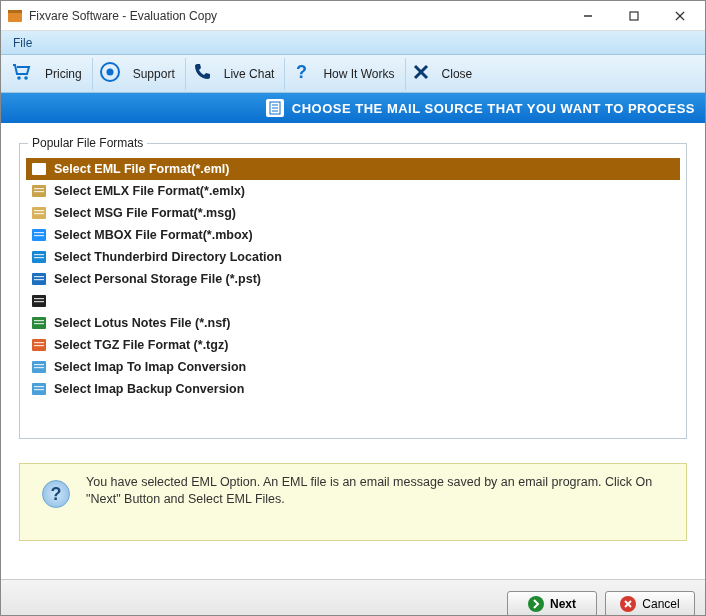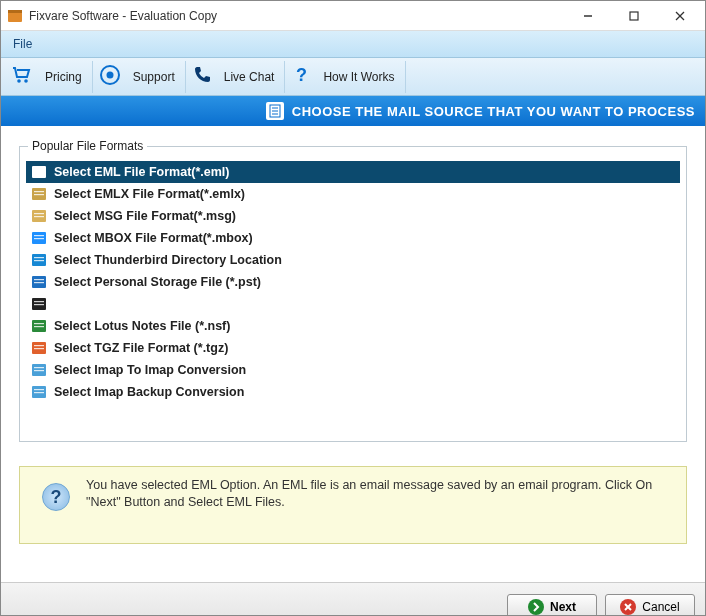--- a/index.html
+++ b/index.html
@@ -26,24 +26,24 @@
   }
   .titlebar .title { color: #333; }
   .titlebar .spacer { flex: 1; }
   .winbtn {
     width: 46px; height: 30px;
     display: flex; align-items: center; justify-content: center;
     color: #333;
   }
   .menubar {
     background: linear-gradient(#d9eefb, #bfe1f7);
-    height: 14px;
+    height: 24px;
     display: flex;
     align-items: center;
-    padding: 13px 6px;
+    padding: 0 6px;
     border-bottom: 1px solid #9ec6df;
     color: #1a4a7a;
     font-size: 12px;
   }
   .menubar .menu-item { padding: 2px 6px; }
   .toolbar {
     background: linear-gradient(#e9f4fc, #d0e7f7);
     height: 38px;
     display: flex;
     align-items: center;
@@ -102,21 +102,21 @@
     height: 22px; padding: 0 4px;
     font-weight: bold;
     font-size: 12.5px;
     color: #222;
   }
   .list-row .row-ico {
     width: 18px; height: 16px; margin-right: 6px;
     display: flex; align-items: center; justify-content: center;
   }
   .list-row.selected {
-    background: #0c4a6e;
+    background: #a16207;
     color: #fff;
   }
   .infobox {
     margin-top: 24px;
     background: #fbfbdd;
     border: 1px solid #d6d68f;
     height: 78px;
     display: flex;
     align-items: flex-start;
     padding: 10px 16px;
@@ -226,20 +226,29 @@
     <span>Live Chat</span>
   </div>
   <div class="tb-btn">
     <span class="ico">
       <svg width="20" height="20" viewBox="0 0 20 20">
           <text x="5" y="16" font-size="18" font-weight="bold" fill="#0a6fcf">?</text>
         </svg>
     </span>
     <span>How It Works</span>
   </div>
+  <div class="tb-btn" style="border-right:none">
+    <span class="ico">
+      <svg width="18" height="18" viewBox="0 0 18 18">
+          <line x1="3" y1="3" x2="15" y2="15" stroke="#0a3a6f" stroke-width="3"></line>
+          <line x1="15" y1="3" x2="3" y2="15" stroke="#0a3a6f" stroke-width="3"></line>
+        </svg>
+    </span>
+    <span>Close</span>
+  </div>
 </div>
 
 <div class="section-header">
   <span class="doc-ico">
     <svg width="12" height="14" viewBox="0 0 12 14">
         <rect x="1" y="1" width="10" height="12" fill="#fff" stroke="#0a6fcf"></rect>
         <line x1="3" y1="4" x2="9" y2="4" stroke="#0a6fcf"></line>
         <line x1="3" y1="7" x2="9" y2="7" stroke="#0a6fcf"></line>
         <line x1="3" y1="10" x2="9" y2="10" stroke="#0a6fcf"></line>
       </svg>

